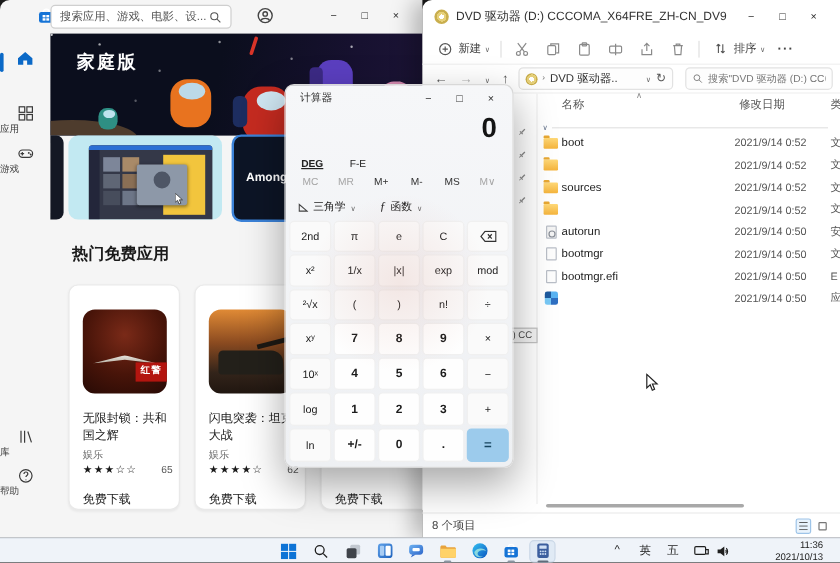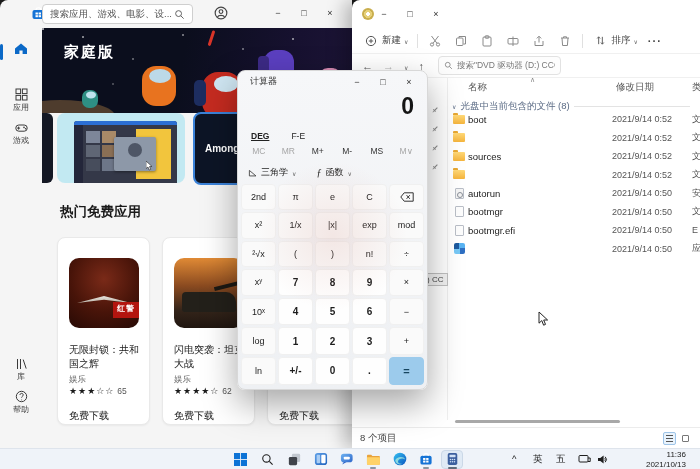--- a/index.html
+++ b/index.html
@@ -15,21 +15,21 @@
   .store-title{left:0;top:0;width:406px;height:28px;}
   .store-logo{left:31px;top:6px;}
   .store-search{left:42px;top:4px;width:151px;height:20px;background:#fff;border:1px solid #cfcfcf;
     border-radius:4px;display:flex;align-items:center;padding:0 7px;font-size:9.5px;color:#555;}
   .store-search .txt{flex:1;white-space:nowrap;overflow:hidden;}
   .avatar{left:214px;top:6px;}
   .winctl{display:flex;gap:6px;}
   .winctl span{width:20px;height:16px;display:flex;align-items:center;justify-content:center;
     font-size:9px;color:#333;}
   .store-ctl{left:268px;top:5px;}
-  .sidebar-item{position:absolute;width:42px;text-align:center;color:#3a3a3a;font-size:8px;}
+  .sidebar-item{position:absolute;width:42px;color:#3a3a3a;font-size:8px;}
   .sidebar-item svg{margin:0 auto 1px;}
   .side-indicator{left:0;top:44px;width:3px;height:16px;background:#0b69c7;border-radius:2px;}
 
   .banner{left:42px;top:28px;width:310px;height:85px;background:linear-gradient(100deg,#0b0e1d 45%,#171130 80%,#1d1537);overflow:hidden;}
   .banner-title{left:22px;top:15px;color:#fff;font-size:15px;font-weight:bold;letter-spacing:2px;}
   .stars-dots{left:0;top:0;width:2px;height:2px;border-radius:50%;background:#fff;opacity:.8;
     box-shadow:40px 8px 0 #ffffffcc, 90px 30px 0 #ffffff88, 140px 6px 0 #ffffffaa, 200px 20px 0 #ffffff99,
     250px 10px 0 #ffffffcc, 290px 40px 0 #ffffff88, 180px 50px 0 #ffffff77, 70px 55px 0 #ffffff66;}
 
   .slide-sliver{left:42px;top:113px;width:11px;height:70px;background:#141824;border-radius:0 6px 6px 0;}
@@ -57,21 +57,21 @@
   .art1{background:radial-gradient(circle at 50% 30%,#7a2a18 0%,#481409 55%,#270a05 100%);}
   .art1 .band{position:absolute;left:0;top:44px;width:70px;height:16px;background:#b3150f;margin-left:44px;}
   .art1 .band i{position:absolute;left:4px;top:1px;font-style:normal;color:#fff;font-size:8px;font-weight:bold;letter-spacing:1px;}
   .art1 .wing{position:absolute;left:8px;top:38px;width:54px;height:7px;background:linear-gradient(#e8e4de,#b9b2a6);clip-path:polygon(0 100%,50% 0,100% 100%,50% 55%);}
   .art2{background:linear-gradient(#e08a35 0%,#8a4a20 40%,#33241a 75%,#201610 100%);}
   .art2 .tank{position:absolute;left:8px;top:34px;width:54px;height:20px;background:#23201a;border-radius:4px 10px 3px 3px;}
   .art2 .barrel{position:absolute;left:40px;top:26px;width:26px;height:4px;background:#1c1914;transform:rotate(-14deg);}
   .card .ttl{position:absolute;left:11px;top:105px;width:72px;font-size:10px;line-height:1.35;color:#1a1a1a;}
   .card .cat{position:absolute;left:11px;top:136px;font-size:8.5px;color:#6b6b6b;}
   .card .rate{position:absolute;left:11px;top:148px;font-size:9px;color:#1a1a1a;letter-spacing:1px;}
-  .card .cnt{font-size:8.5px;color:#555;letter-spacing:0;margin-left:3px;}
+  .card .cnt{font-size:8.5px;color:#555;letter-spacing:0;margin-left:20px;}
   .card .cta{position:absolute;left:11px;top:171px;font-size:10px;color:#1a1a1a;}
 
   
   .explorer{left:352px;top:0;width:348px;height:448px;background:#fff;border-radius:8px 0 0 0;
     box-shadow:-8px 0 18px rgba(0,0,0,.25);z-index:2;}
   .ex-title{left:0;top:0;width:348px;height:28px;display:flex;align-items:center;padding:0 12px 0 10px;}
   .i-disc{width:12px;height:12px;border-radius:50%;
     background:radial-gradient(circle,#ffffff 0 2px,#e6d079 2px 4px,#c9ae4d 4px 6px);flex:0 0 auto;}
   .ex-title .t{flex:1;font-size:10px;color:#333;margin-left:6px;white-space:nowrap;overflow:hidden;}
   .ex-tools{left:0;top:28px;width:348px;height:26px;display:flex;align-items:center;padding-left:6px;border-bottom:1px solid #f0f0f0;}
@@ -337,20 +337,21 @@
       <div class="cta">免费下载</div>
     </div>
     <div class="card" style="left:267px;">
       <div class="cta">免费下载</div>
     </div>
   </div>
 
   <div class="abs explorer">
     <div class="abs ex-title">
       <span class="i-disc"></span>
+      <span class="t">DVD 驱动器 (D:) CCCOMA_X64FRE_ZH-CN_DV9</span>
       <span class="winctl">
         <span>−</span>
         <span>□</span>
         <span>×</span>
       </span>
     </div>
 
     <div class="abs ex-tools">
       <span class="tbtn">
         <span class="tico">
@@ -440,20 +441,27 @@
       <span class="tbtn dots"></span>
     </div>
 
     <div class="abs ex-addr">
       <span class="nav-g">
         <span class="g-back"></span>
         <span class="g-fwd dim"></span>
         <span class="chev"></span>
         <span class="g-up"></span>
       </span>
+      <span class="crumb">
+        <span class="i-disc" style="width:10px;height:10px;"></span>
+        <span class="sep">›</span>
+        <span class="flex nowrap">DVD 驱动器..</span>
+        <span class="chev"></span>
+        <span class="g-refresh"></span>
+      </span>
       <span class="searchbox">
         <span>
             <svg width="9" height="9" viewBox="0 0 12 12">
               <g stroke="#777" fill="none">
                 <circle cx="5" cy="5" r="3.2"></circle>
                 <path d="M7.5 7.5L10.5 10.5"></path>
               </g>
             </svg>
           </span>
         <span class="txt">搜索"DVD 驱动器 (D:) CCC...</span>
@@ -500,21 +508,20 @@
           <g transform="rotate(45 5 5)" fill="#8a8a8a">
             <rect x="4.3" y="0.8" width="1.4" height="4.8"></rect>
             <rect x="3" y="5.4" width="4" height="1.2"></rect>
             <rect x="4.6" y="6.6" width="0.8" height="2.4"></rect>
           </g>
         </svg>
       </span>
 
     <div class="abs group-row">
       <span class="chevg">∨</span>
-      <span>光盘中当前包含的文件 (8)</span>
       <span class="line"></span>
     </div>
 
     <div class="frow" style="top:110px;">
       <span class="ficon">
           <span class="icn-folder"></span>
         </span>
       <span class="fname">boot</span>
       <span class="fdate">2021/9/14 0:52</span>
       <span class="ftype">文</span>

